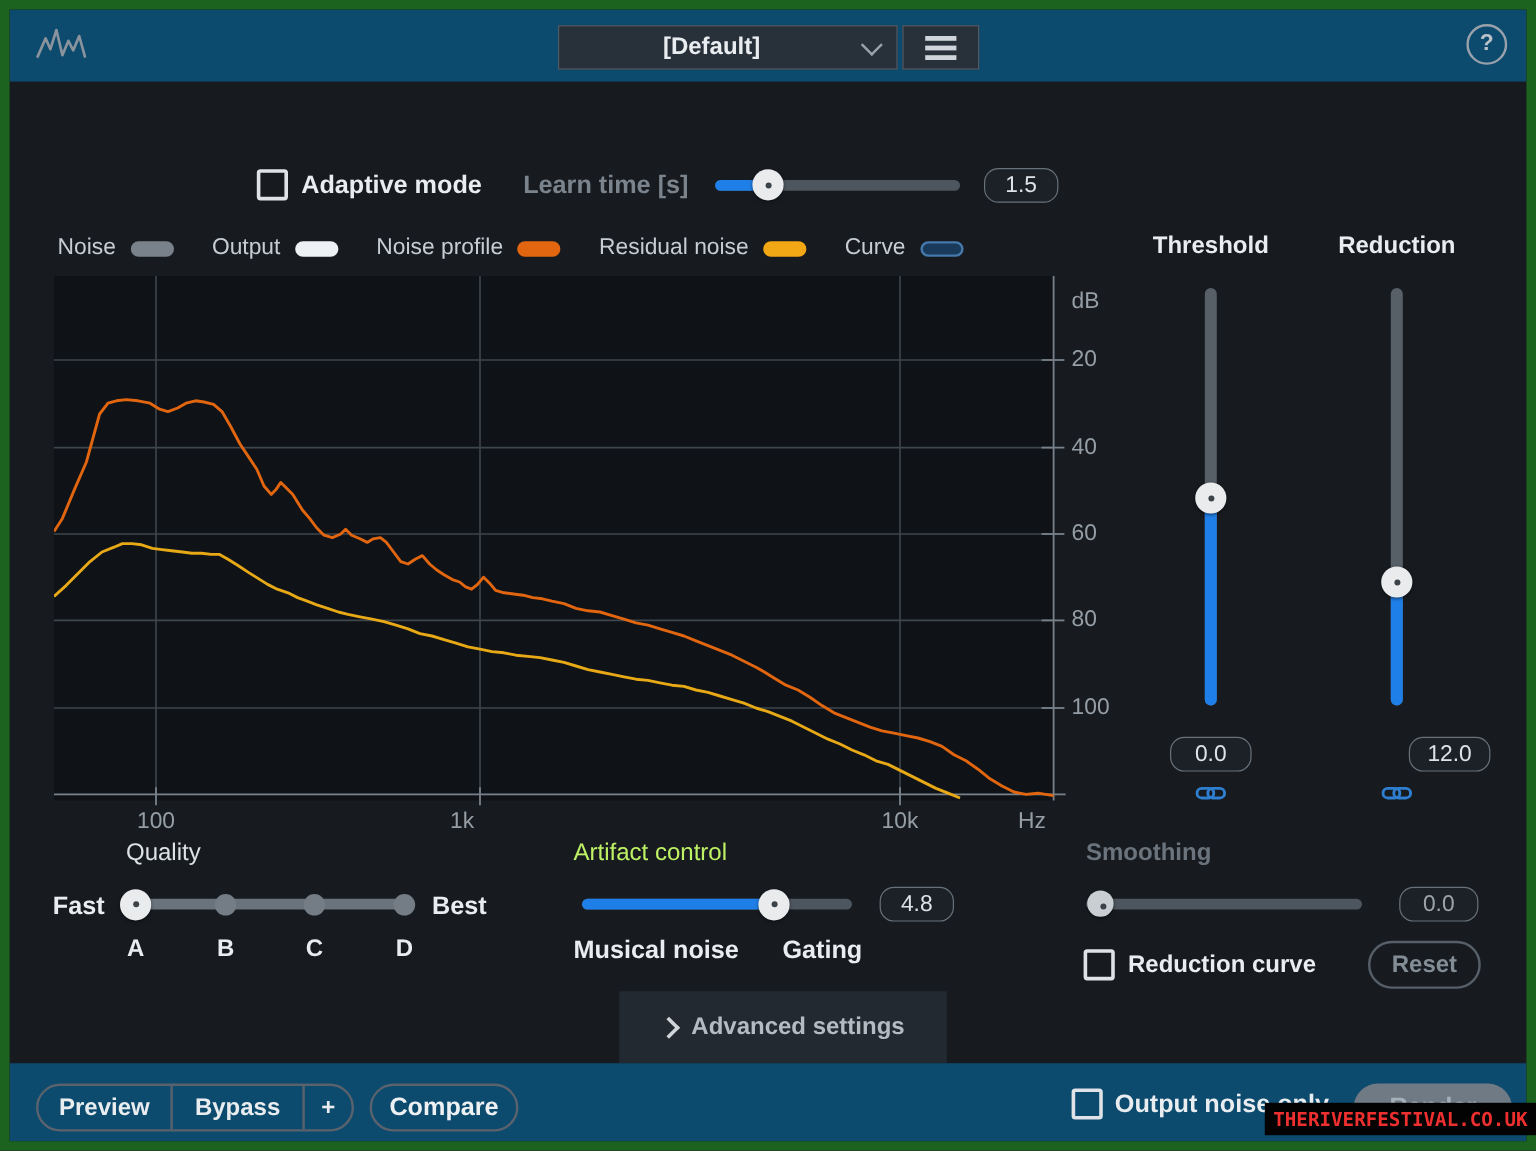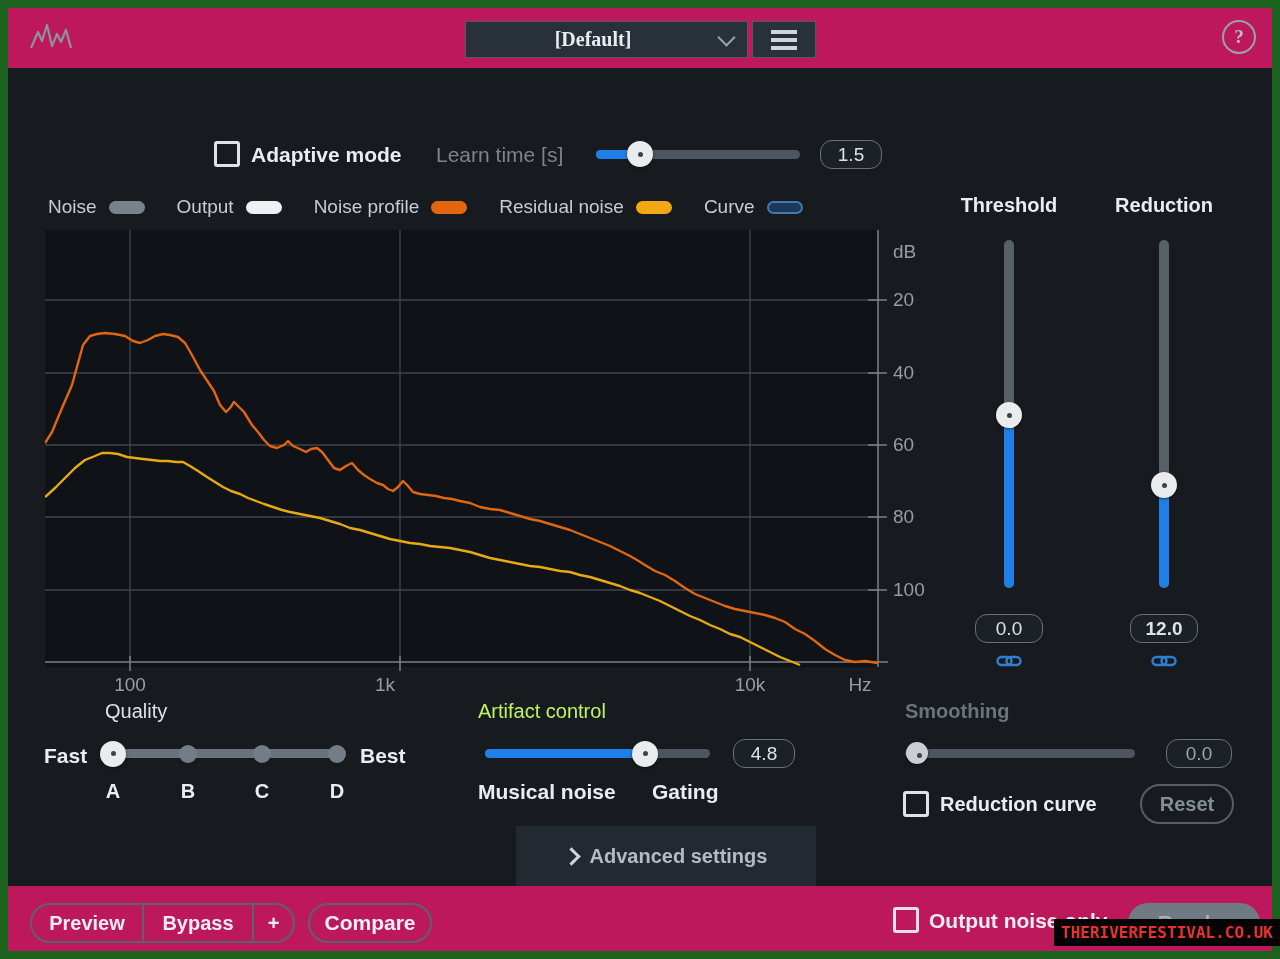--- a/index.html
+++ b/index.html
@@ -1,23 +1,23 @@
 <!DOCTYPE html>
 <html><head>
 <meta charset="utf-8">
 <style>
   html,body{margin:0;padding:0;background:#222;}
   #root{position:relative;width:1280px;height:959px;background:#1d6320;font-family:"Liberation Sans",sans-serif;overflow:hidden;}
   #app{position:absolute;left:8px;top:8px;width:1264px;height:943px;background:#171b20;overflow:hidden;}
-  .bar{position:absolute;left:0;width:100%;background:#be185d;font-family:Liberation Serif, serif;}
+  .bar{position:absolute;left:0;width:100%;background:#0c4a6e;}
   #topbar{top:0;height:60px;}
   #bottombar{top:878px;height:65px;}
   .abs{position:absolute;}
   .lbl{color:#e9edf0;font-weight:bold;font-size:20px;}
-  .lbl-dim{color:#7b848d;font-weight:normal;font-size:20px;}
+  .lbl-dim{color:#7b848d;font-weight:bold;font-size:20px;}
   .pillbtn{border:2px solid #c7cdd3;border-radius:23px;background:transparent;color:#eef1f4;
     font-weight:bold;font-size:20px;display:flex;align-items:center;justify-content:center;box-sizing:border-box;}
   .checkbox{box-sizing:border-box;width:26px;height:26px;border:3px solid #dfe3e7;border-radius:3px;background:transparent;}
   .valuebox{box-sizing:border-box;border:1.5px solid #68717a;background:#1b2127;color:#dde2e6;
     font-size:19px;display:flex;align-items:center;justify-content:center;border-radius:12px;}
   .htrack{position:absolute;height:9px;border-radius:5px;background:#4d565f;}
   .hfill{position:absolute;height:9px;border-radius:5px;background:#1f7fe8;}
   .knob{position:absolute;width:26px;height:26px;border-radius:50%;background:#e9ebed;box-shadow:0 1px 3px rgba(0,0,0,.55);}
   .knob::after{content:'';position:absolute;left:10.5px;top:10.5px;width:5px;height:5px;border-radius:50%;background:#3b4248;}
   .vtrack{position:absolute;width:10px;border-radius:5px;background:#575f67;}
@@ -30,21 +30,21 @@
   .detent{position:absolute;width:18px;height:18px;border-radius:50%;background:#747d86;}
   .steplbl{position:absolute;width:30px;text-align:center;color:#e9edf0;font-weight:bold;font-size:20px;}
   .chev-down{display:inline-block;width:11px;height:11px;border-left:2.5px solid #99a2ab;border-bottom:2.5px solid #99a2ab;transform:rotate(-45deg);margin-top:-4px;}
   .chev-right{display:inline-block;width:10px;height:10px;border-top:3px solid #cfd5da;border-right:3px solid #cfd5da;transform:rotate(45deg);}
   .groupbtn{position:absolute;display:flex;border:2px solid #5a636d;border-radius:21px;box-sizing:border-box;overflow:hidden;}
   .groupbtn .seg{display:flex;align-items:center;justify-content:center;color:#e9edf0;font-weight:bold;font-size:20px;}
   .groupbtn .seg + .seg{border-left:2px solid #5a636d;}
   #watermark{position:absolute;left:1054px;top:919px;width:226px;height:27px;background:#030303;
     display:flex;align-items:center;justify-content:center;font-family:"DejaVu Sans Mono",monospace;
     font-size:16px;font-weight:bold;white-space:nowrap;overflow:hidden;z-index:50;}
-  #advanced{position:absolute;left:508px;top:818px;width:300px;height:60px;background:#222930;
+  #advanced{position:absolute;left:508px;top:818px;width:273px;height:60px;background:#222930;
     display:flex;align-items:center;justify-content:center;gap:12px;}
   #advanced .t{color:#b4bcc3;font-weight:bold;font-size:20px;}
   .boxctl{box-sizing:border-box;background:#28313a;border:1.5px solid #515b65;display:flex;align-items:center;}
 </style>
 </head>
 <body>
 
 <div id="root">
   <div id="app">
 
@@ -141,21 +141,21 @@
         </div>
     </div>
 
     <div class="vtrack" style="left:996px;top:232px;height:348px;"></div>
     <div class="vfill" style="left:996px;top:407px;height:173px;"></div>
     <div class="knob" style="left:988px;top:394px;"></div>
     <div class="vtrack" style="left:1151px;top:232px;height:348px;"></div>
     <div class="vfill" style="left:1151px;top:477px;height:103px;"></div>
     <div class="knob" style="left:1143px;top:464px;"></div>
     <div class="abs valuebox" style="left:967px;top:606px;width:68px;height:29px;">0.0</div>
-    <div class="abs valuebox" style="left:1122px;top:606px;width:68px;height:29px;font-weight:bold;">12.0</div>
+    <div class="abs valuebox" style="left:1166px;top:606px;width:68px;height:29px;">12.0</div>
     <svg class="abs" style="left:988px;top:645px;" width="26" height="16" viewBox="0 0 26 16">
       <rect x="1.5" y="4" width="14" height="8" rx="4" fill="none" stroke="#2e7fd0" stroke-width="2.4"></rect>
       <rect x="10.5" y="4" width="14" height="8" rx="4" fill="none" stroke="#2e7fd0" stroke-width="2.4"></rect>
     </svg>
     <svg class="abs" style="left:1143px;top:645px;" width="26" height="16" viewBox="0 0 26 16">
       <rect x="1.5" y="4" width="14" height="8" rx="4" fill="none" stroke="#2e7fd0" stroke-width="2.4"></rect>
       <rect x="10.5" y="4" width="14" height="8" rx="4" fill="none" stroke="#2e7fd0" stroke-width="2.4"></rect>
     </svg>
 
     <div class="abs" style="left:97px;top:692px;color:#dde2e6;font-size:20px;">Quality</div>

